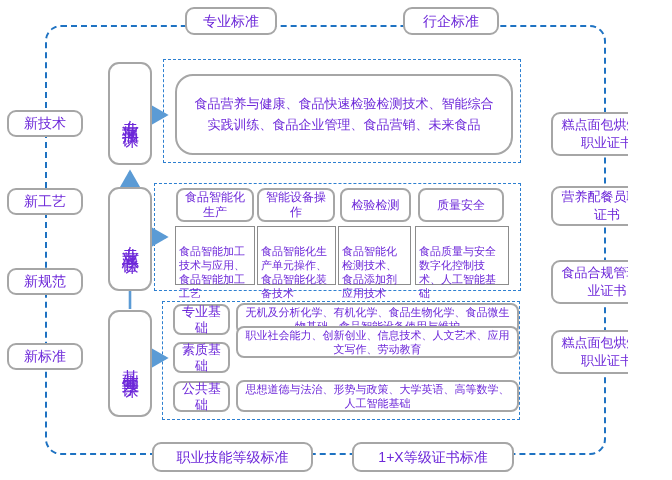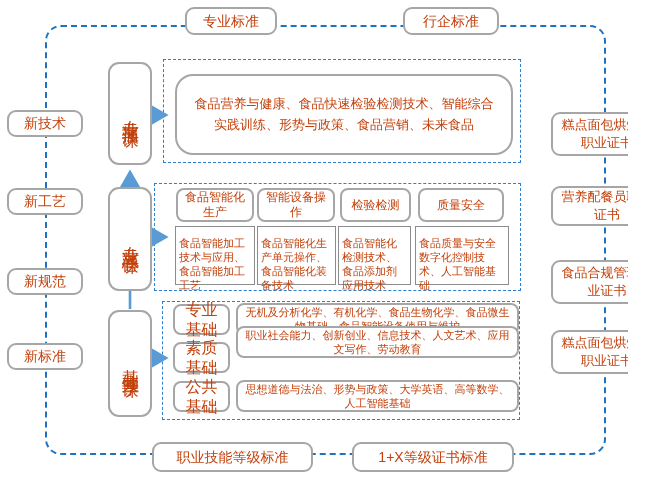--- a/index.html
+++ b/index.html
@@ -1,18 +1,18 @@
 <!DOCTYPE html>
 <html><head>
 <meta charset="utf-8">
 <style>
   html,body{margin:0;padding:0;background:#fff;}
   #canvas{
     position:relative;width:628px;height:480px;background:#fff;overflow:hidden;
-    font-family:"Liberation Sans","DejaVu Sans",sans-serif;color:#c2410c;
+    font-family:"Liberation Sans","DejaVu Sans",sans-serif;color:#6d28d9;
   }
   .abs{position:absolute;box-sizing:border-box;}
   
   .outer-frame{
     left:45px;top:25px;width:561px;height:430px;
     border:2px dashed #1e72c2;border-radius:16px;z-index:1;
   }
   
   .group-frame{border:1.5px dashed #2d7fd0;z-index:2;}
   #frame-expansion{left:163px;top:59px;width:358px;height:104px;}
@@ -35,25 +35,25 @@
   }
   
   .big-round{
     left:175px;top:74px;width:338px;height:81px;border-radius:18px;
     font-size:13px;line-height:1.55;padding:4px 16px;z-index:4;
   }
   
   .core-head{top:188px;height:34px;border-radius:8px;font-size:12px;line-height:1.25;padding:1px 2px;z-index:4;}
   .core-body{
     top:226px;height:59px;background:#fff;border:1px solid #8c8c8c;border-radius:0;
-    font-size:11px;line-height:1.26;text-align:left;padding:10px 3px;z-index:4;
+    font-size:11px;line-height:1.26;text-align:left;padding:18px 3px;z-index:4;
     display:block;
   }
   
-  .fnd-head{left:173px;width:57px;height:31px;border-radius:8px;font-size:16px;line-height:1.2;z-index:4;padding:1px 6px;}
+  .fnd-head{left:173px;width:57px;height:31px;border-radius:8px;font-size:13px;line-height:1.2;z-index:4;padding:1px 6px;}
   .fnd-body{left:236px;width:283px;height:31px;border-radius:8px;font-size:11px;line-height:1.3;z-index:4;padding:1px 4px;}
   svg.overlay{position:absolute;left:0;top:0;z-index:5;pointer-events:none;}
 </style>
 </head>
 <body>
 
 <div id="canvas">
 
   <div class="abs outer-frame"></div>
 
@@ -118,21 +118,21 @@
       <span>专业拓展课</span>
     </div>
   <div class="abs node vlabel" style="top:187px;height:104px;">
       <span>专业核心课</span>
     </div>
   <div class="abs node vlabel" style="top:310px;height:107px;">
       <span>基础共享课</span>
     </div>
 
   <div class="abs node big-round">
-      <span>食品营养与健康、食品快速检验检测技术、智能综合实践训练、形势与政策、食品营销、未来食品</span>
+      <span>食品营养与健康、食品快速检验检测技术、智能综合实践训练、食品企业管理、食品营销、未来食品</span>
     </div>
 
   <div class="abs node core-head" style="left:176px;width:78px;">
       <span>食品智能化生产</span>
     </div>
   <div class="abs core-body" style="left:175px;width:80px;"><span>食品智能加工技术与应用、食品智能加工工艺</span></div>
 
   <div class="abs node core-head" style="left:257px;width:78px;">
       <span>智能设备操作</span>
     </div>

